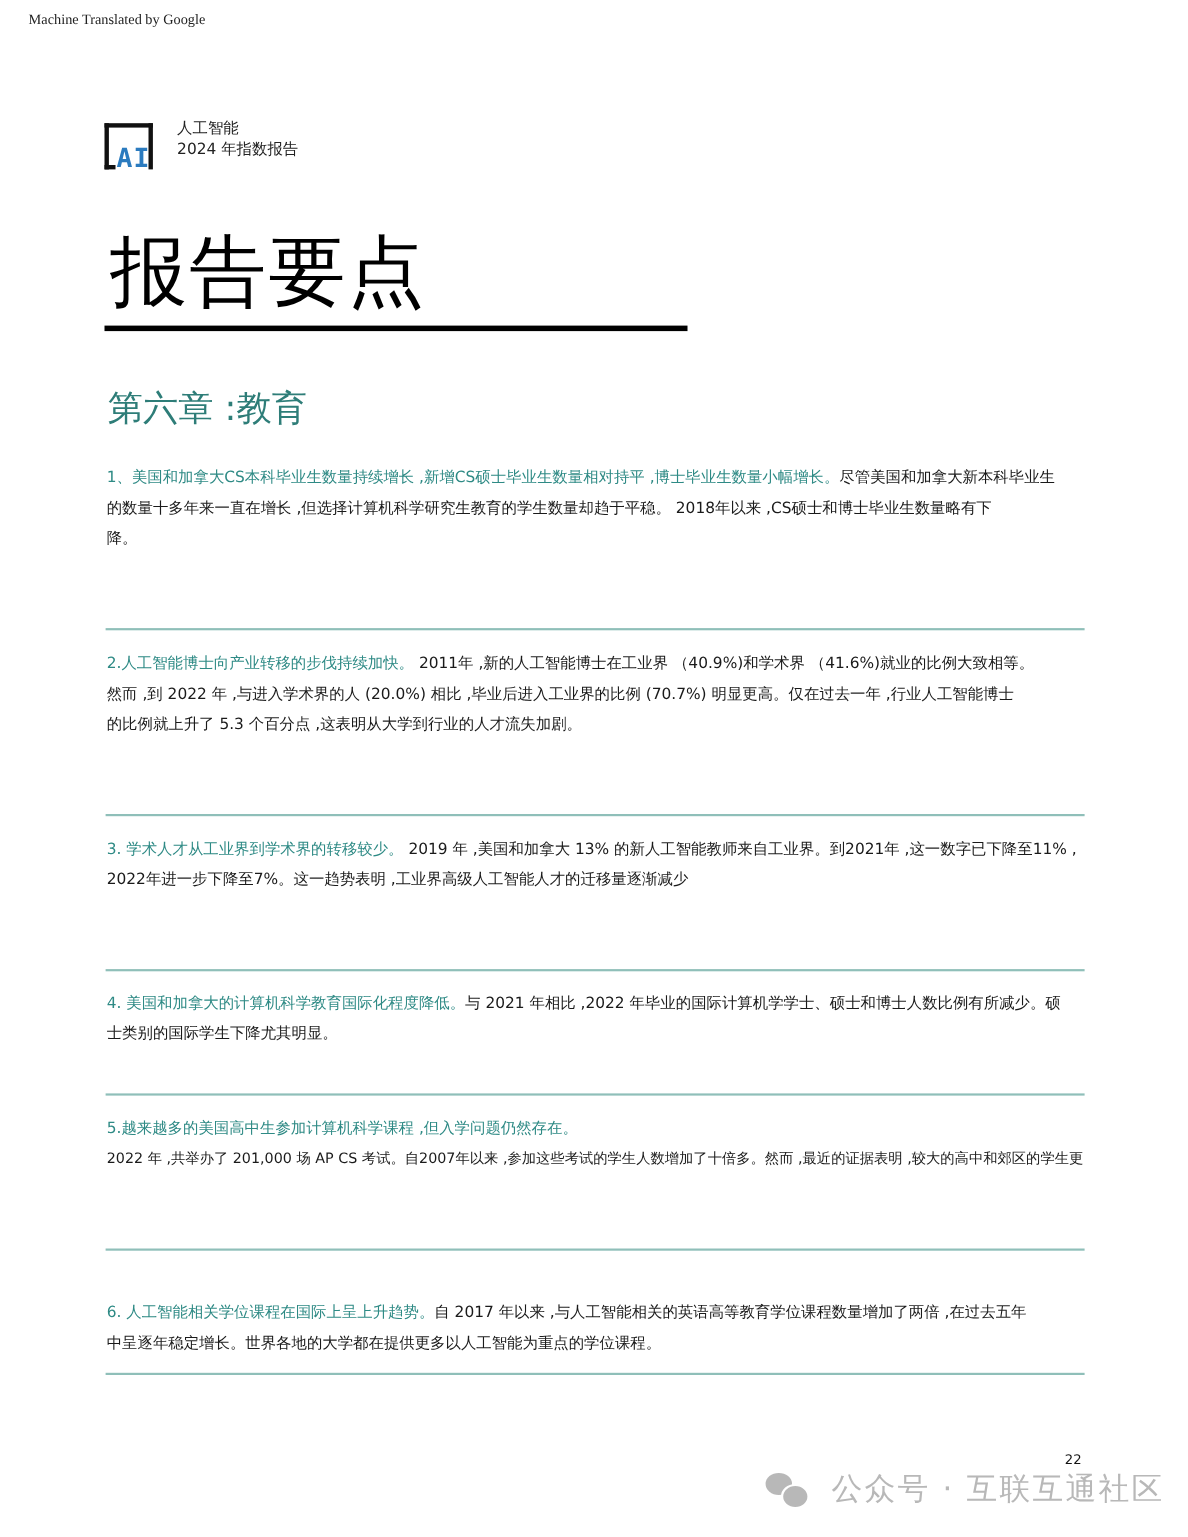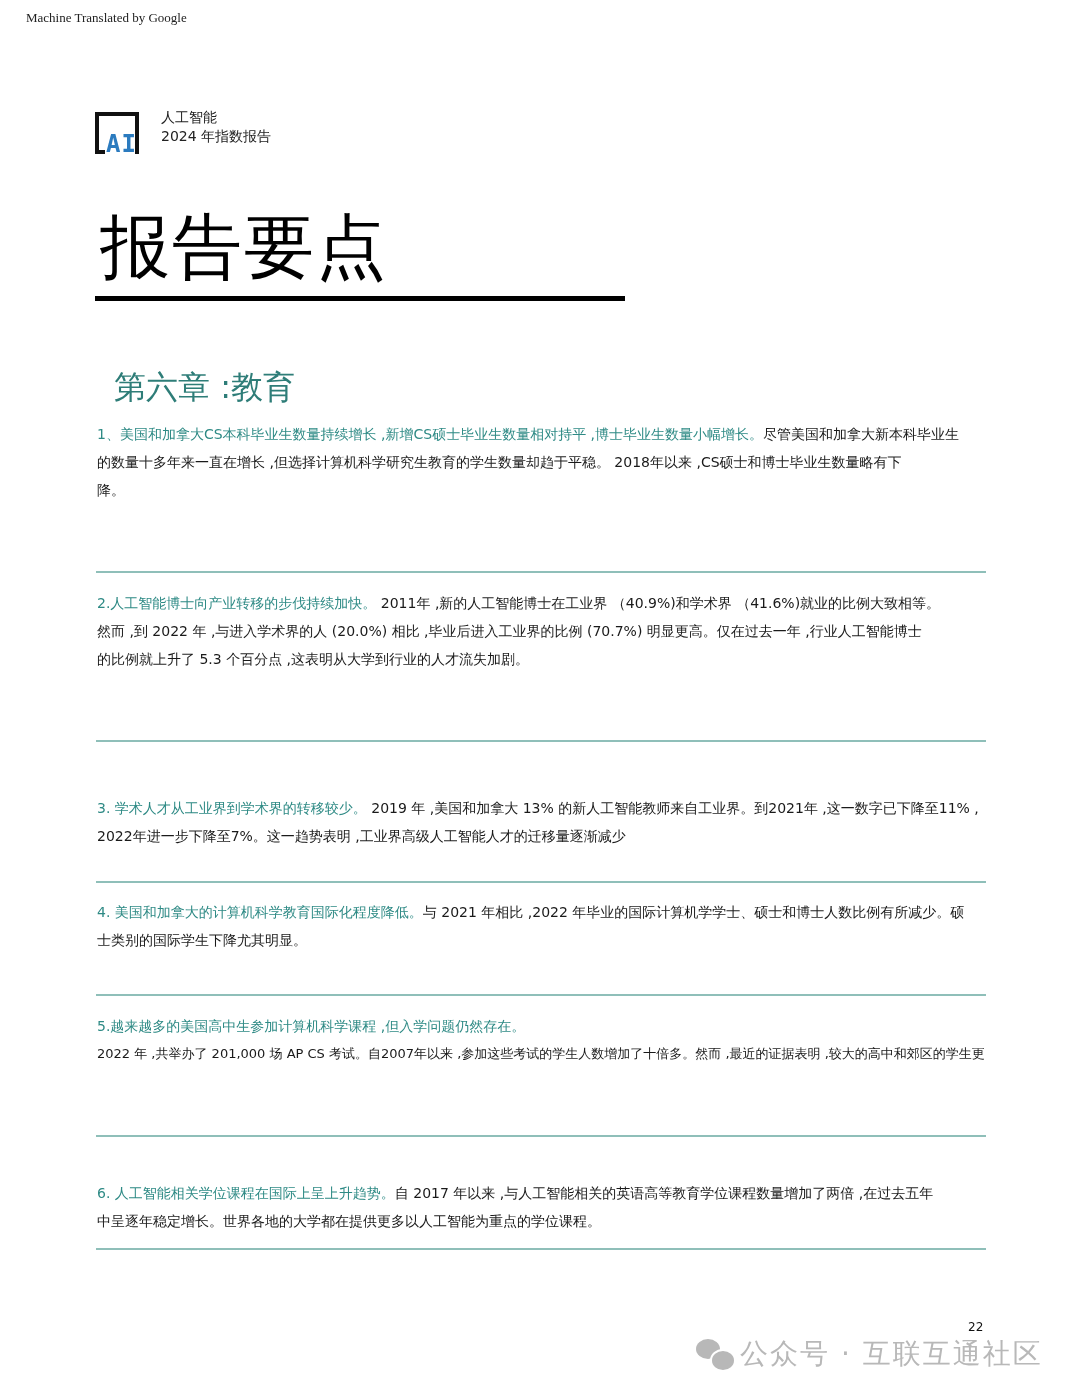--- a/index.html
+++ b/index.html
@@ -12,28 +12,28 @@
                 border-left: 4px solid #111; border-top: 4px solid #111; border-right: 4px solid #111;
                 box-sizing: border-box; }
   .logo-frame-bottom { position: absolute; left: 0; top: 38px; width: 10px; height: 4px; background: #111; }
   .logo-ai { position: absolute; left: 11px; top: 20px; font-family: "DejaVu Sans Mono", monospace;
              font-weight: bold; font-size: 24px; color: #2b7bbf; letter-spacing: 1px; line-height: 24px; }
   .logo-text { position: absolute; left: 161px; top: 108px; font-size: 14px; line-height: 19px; color: #222; }
   .page-title { position: absolute; left: 100px; top: 204px; font-size: 70px; line-height: 86px;
                 color: #000; font-weight: normal; margin: 0; letter-spacing: 2px; }
   .title-rule { position: absolute; left: 95px; top: 296px; width: 530px; height: 5px; background: #000; }
   .chapter-title { position: absolute; left: 98px; top: 350px; font-size: 32px; line-height: 42px;
-                   color: #2e7d78; margin: 16px; font-weight: normal; }
+                   color: #2e7d78; margin: 0; font-weight: normal; }
   .item { position: absolute; left: 97px; width: 890px; font-size: 14px; line-height: 28px; color: #1a1a1a; }
   .item .hl { color: #2e8a85; }
   .item p { margin: 0; }
   .rule { position: absolute; left: 96px; width: 890px; height: 2px; background: #8fbfb9; }
   .page-number { position: absolute; left: 968px; top: 1320px; font-size: 12px; color: #111; }
   .watermark { position: absolute; left: 696px; top: 1335px; font-size: 28px; color: #b8b8b8;
-               display: flex; align-items: center; gap: 4px; letter-spacing: 2px; }
+               display: flex; align-items: center; gap: 20px; letter-spacing: 2px; }
   .wechat-icon { width: 40px; height: 34px; position: relative; }
   .wechat-icon .b1 { position: absolute; left: 0; top: 2px; width: 24px; height: 20px; border-radius: 50%; background: #b8b8b8; }
   .wechat-icon .b2 { position: absolute; left: 14px; top: 12px; width: 22px; height: 19px; border-radius: 50%; background: #b8b8b8; border: 2px solid #fff; }
 </style>
 </head>
 <body>
 
 <div class="mt-banner">Machine Translated by Google</div>
 
 <div class="logo">
@@ -58,21 +58,21 @@
 </div>
 <div class="rule" style="top:571px;"></div>
 
 <div class="item" style="top:589px;">
   <p><span class="hl">2.人工智能博士向产业转移的步伐持续加快。</span><span> 2011年 ,新的人工智能博士在工业界 （40.9%)和学术界 （41.6%)就业的比例大致相等。</span></p>
   <p>然而 ,到 2022 年 ,与进入学术界的人 (20.0%) 相比 ,毕业后进入工业界的比例 (70.7%) 明显更高。仅在过去一年 ,行业人工智能博士</p>
   <p>的比例就上升了 5.3 个百分点 ,这表明从大学到行业的人才流失加剧。</p>
 </div>
 <div class="rule" style="top:740px;"></div>
 
-<div class="item" style="top:758px;margin-top:36px;">
+<div class="item" style="top:758px;">
   <p><span class="hl">3. 学术人才从工业界到学术界的转移较少。</span><span> 2019 年 ,美国和加拿大 13% 的新人工智能教师来自工业界。到2021年 ,这一数字已下降至11% ,</span></p>
   <p>2022年进一步下降至7%。这一趋势表明 ,工业界高级人工智能人才的迁移量逐渐减少</p>
 </div>
 <div class="rule" style="top:881px;"></div>
 
 <div class="item" style="top:898px;">
   <p><span class="hl">4. 美国和加拿大的计算机科学教育国际化程度降低。</span><span>与 2021 年相比 ,2022 年毕业的国际计算机学学士、硕士和博士人数比例有所减少。硕</span></p>
   <p>士类别的国际学生下降尤其明显。</p>
 </div>
 <div class="rule" style="top:994px;"></div>

